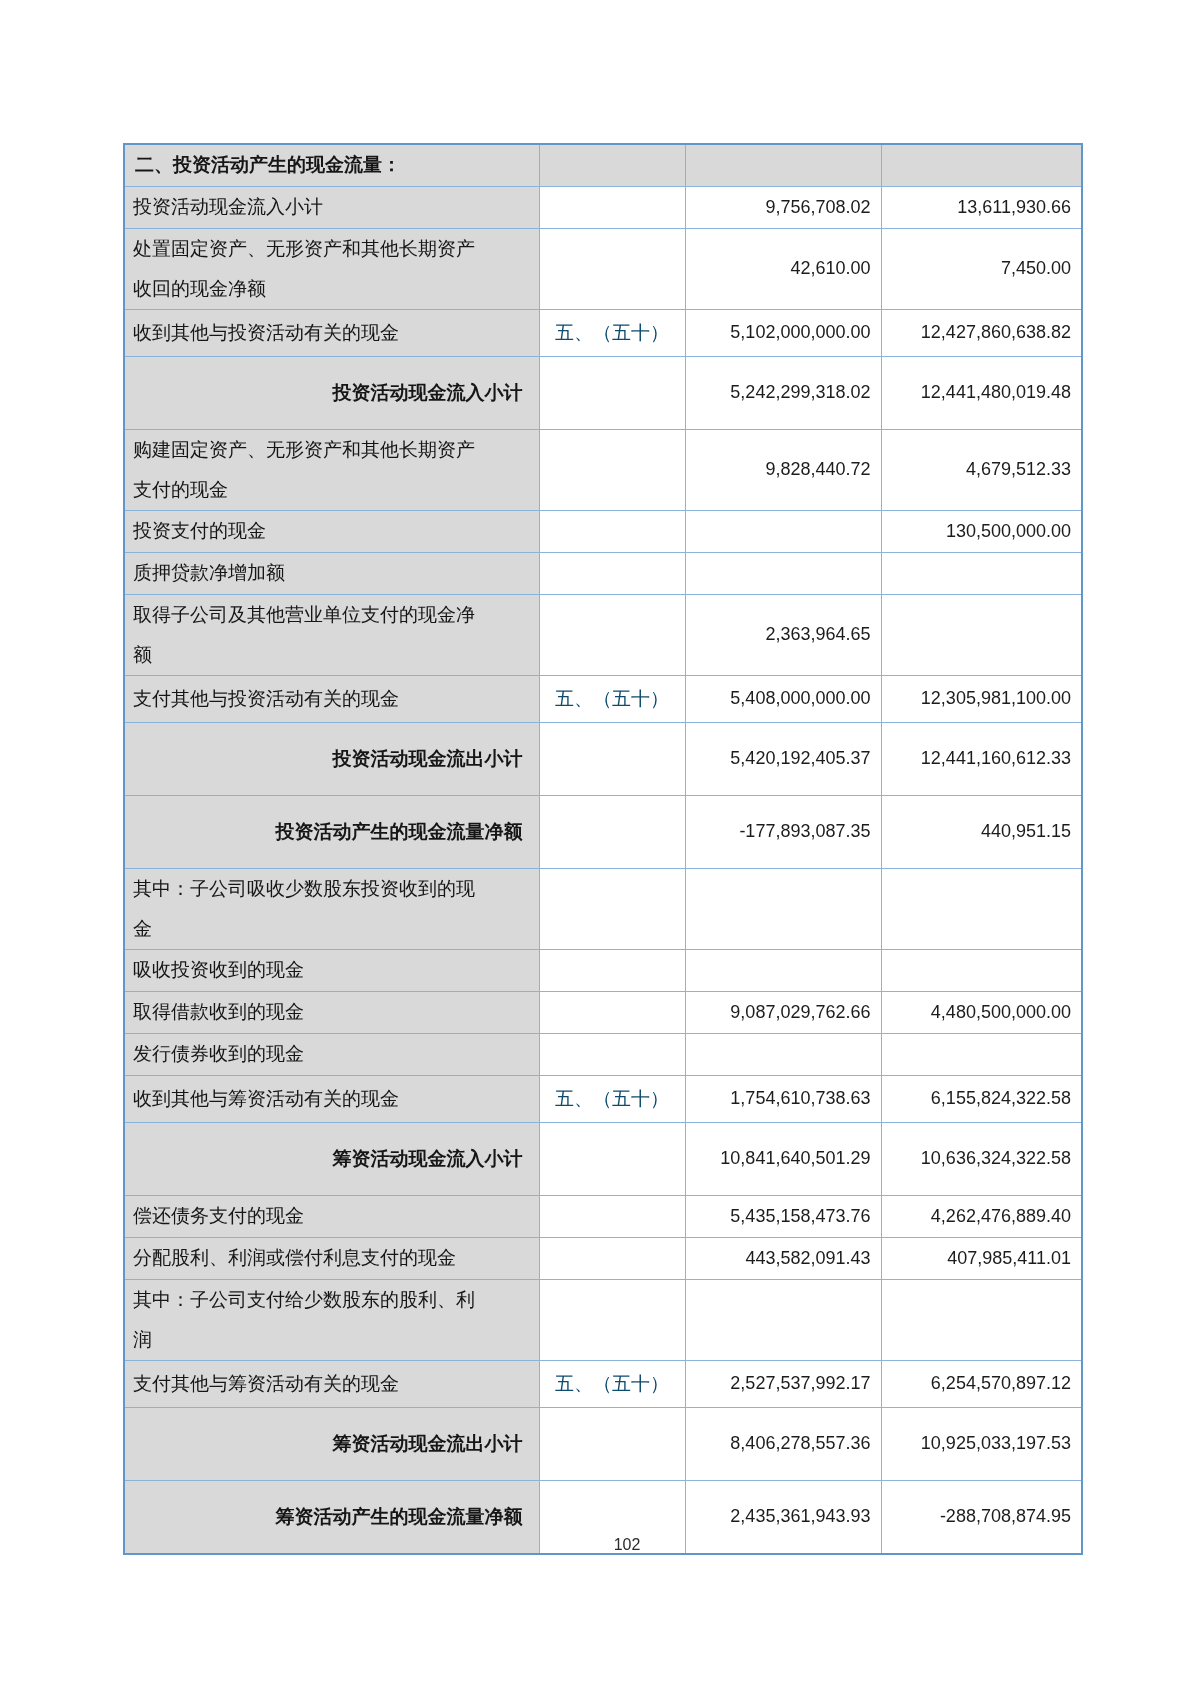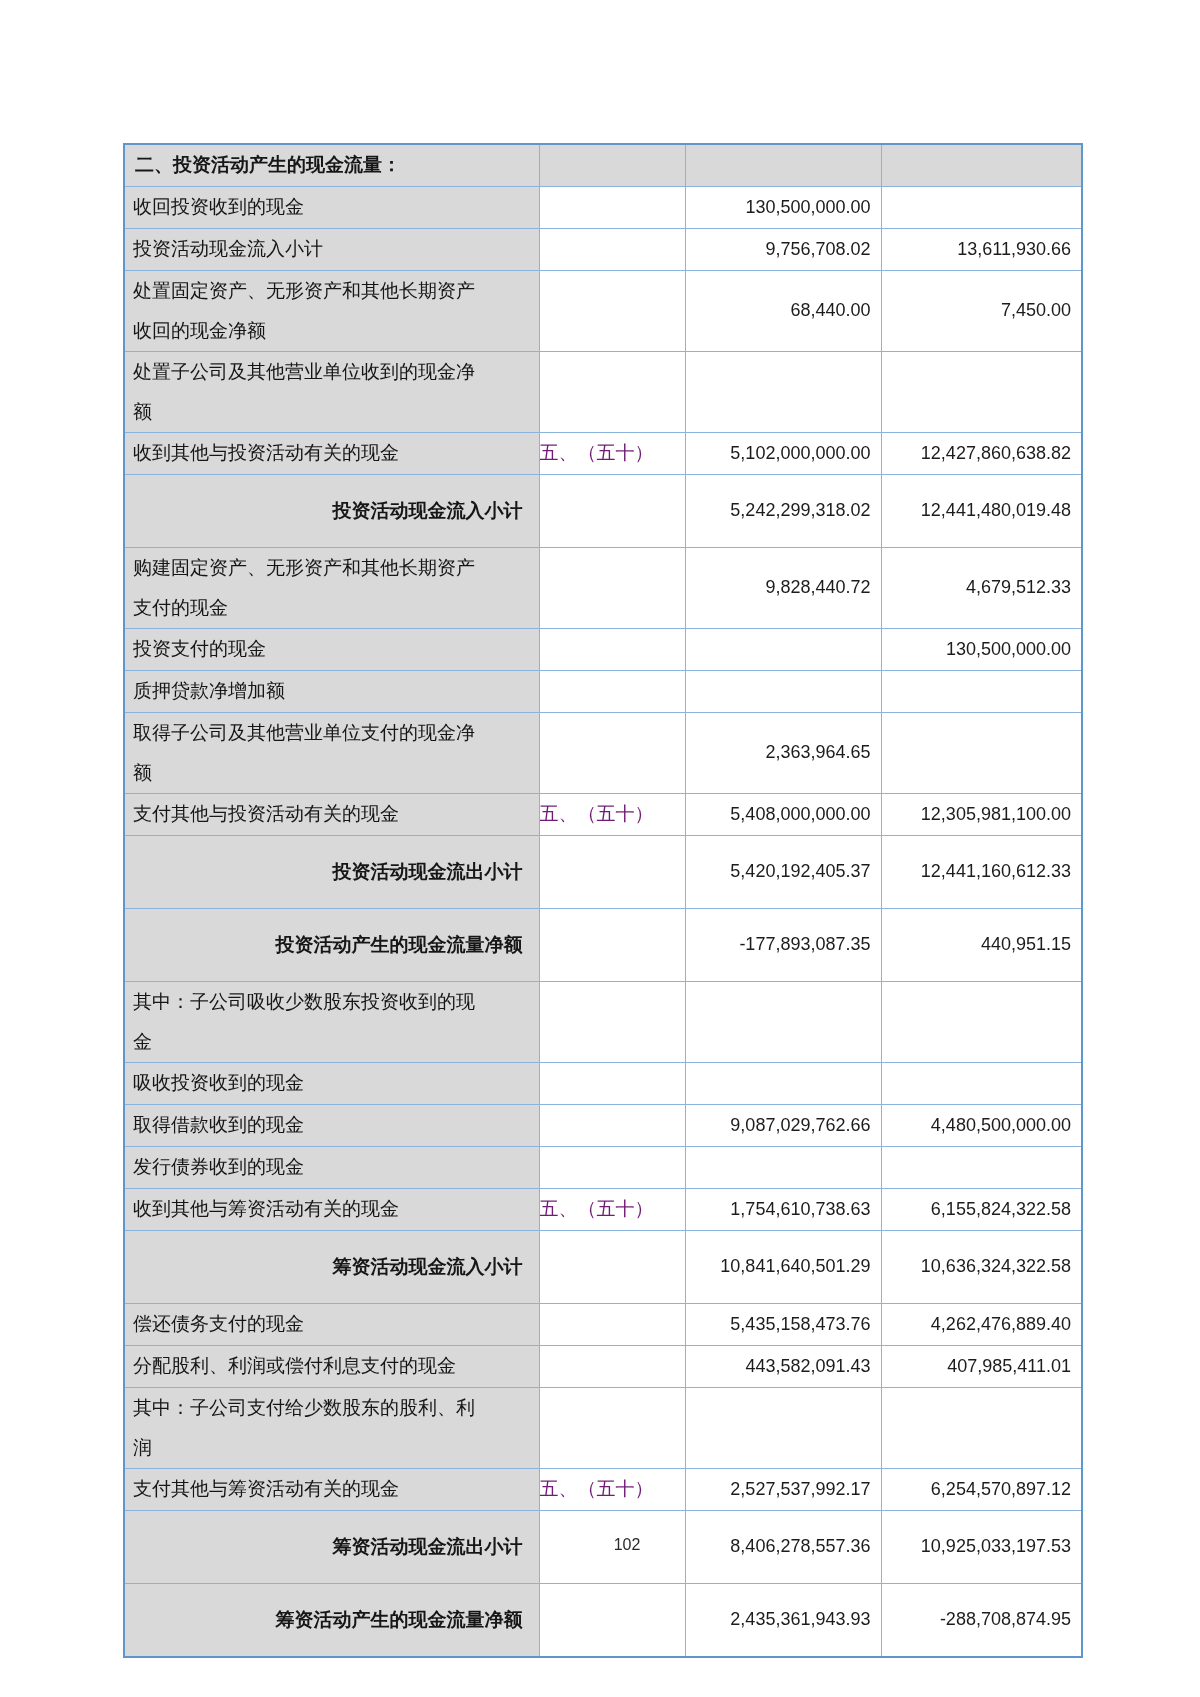--- a/index.html
+++ b/index.html
@@ -43,24 +43,24 @@
     margin-left: 10px;
   }
   tr.kind-subtotal td.cell-label {
     font-weight: bold;
     text-align: right;
     padding: 16px;
   }
   td.cell-note {
     background: #ffffff;
     font-size: 19px;
-    text-align: left;
-    color: #701a75;
+    text-align: center;
+    color: #0c4a6e;
     white-space: nowrap;
-    padding: 0;
+    padding: 10px;
   }
   td.cell-amount {
     background: #ffffff;
     font-family: "Liberation Sans", sans-serif;
     font-size: 18px;
     text-align: right;
     color: #1c1c1c;
     white-space: nowrap;
     padding: 0 10px 0 4px;
   }
@@ -89,42 +89,30 @@
       <col style="width:201px">
     </colgroup>
     <tbody id="cf-body">
         <tr class="kind-section row-single">
           <td class="cell-label">二、投资活动产生的现金流量：</td>
           <td class="cell-note"></td>
           <td class="cell-amount"></td>
           <td class="cell-amount"></td>
         </tr>
         <tr class="kind-item row-single">
-          <td class="cell-label">收回投资收到的现金</td>
-          <td class="cell-note"></td>
-          <td class="cell-amount">130,500,000.00</td>
-          <td class="cell-amount"></td>
-        </tr>
-        <tr class="kind-item row-single">
           <td class="cell-label">投资活动现金流入小计</td>
           <td class="cell-note"></td>
           <td class="cell-amount">9,756,708.02</td>
           <td class="cell-amount">13,611,930.66</td>
         </tr>
         <tr class="kind-item row-double">
           <td class="cell-label">处置固定资产、无形资产和其他长期资产收回的现金净额</td>
           <td class="cell-note"></td>
-          <td class="cell-amount">68,440.00</td>
+          <td class="cell-amount">42,610.00</td>
           <td class="cell-amount">7,450.00</td>
-        </tr>
-        <tr class="kind-item row-double">
-          <td class="cell-label">处置子公司及其他营业单位收到的现金净额</td>
-          <td class="cell-note"></td>
-          <td class="cell-amount"></td>
-          <td class="cell-amount"></td>
         </tr>
         <tr class="kind-item row-single">
           <td class="cell-label">收到其他与投资活动有关的现金</td>
           <td class="cell-note">五、（五十）</td>
           <td class="cell-amount">5,102,000,000.00</td>
           <td class="cell-amount">12,427,860,638.82</td>
         </tr>
         <tr class="kind-subtotal row-single">
           <td class="cell-label">投资活动现金流入小计</td>
           <td class="cell-note"></td>

